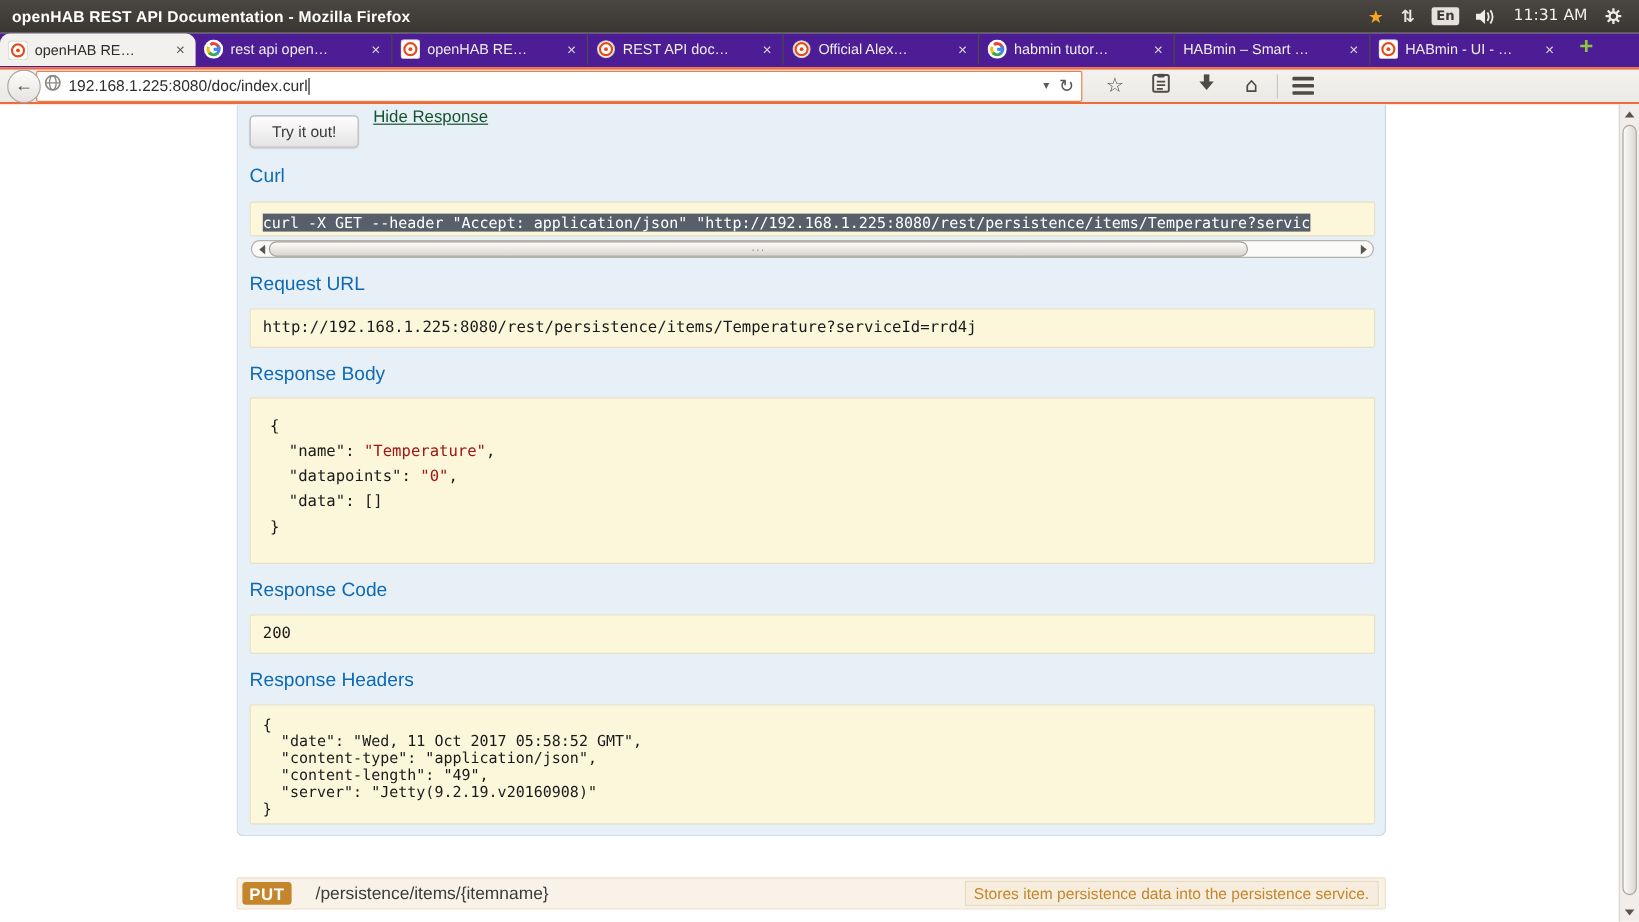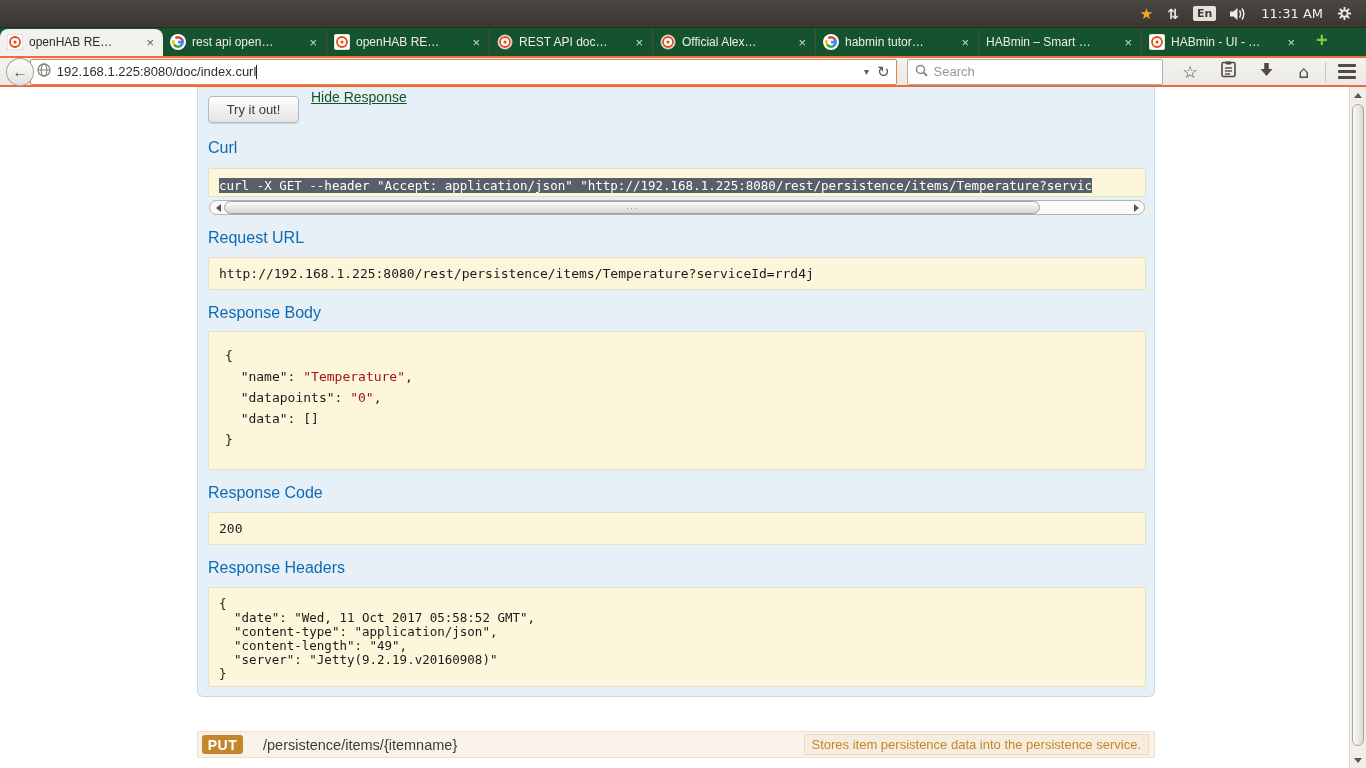--- a/index.html
+++ b/index.html
@@ -14,22 +14,22 @@
   .tray { margin-left:auto; display:flex; align-items:center; gap:14px; padding-right:14px;
     font-family:"DejaVu Sans",sans-serif; }
   .tray-star { color:#f5a623; font-size:15px; }
   .tray-net { color:#e8e6e2; font-size:14px; font-weight:bold; }
   .kbd-badge { background:#e6e2da; color:#3a3a3a; font-size:11px; font-weight:bold;
     padding:1px 4px; border-radius:2px; }
   .tray-time { font-size:13px; color:#f2f0ec; }
   .tray svg { display:block; }
 
   
-  .tabbar { position:absolute; left:0; top:28px; width:1366px; height:28px; background:#14532d;
-    display:flex; align-items:center; }
+  .tabbar { position:absolute; left:0; top:28px; width:1366px; height:28px; background:#4c1d95;
+    display:flex; align-items:flex-start; }
   .tab { width:163px; height:26px; display:flex; align-items:center; gap:6px; padding:0 7px;
     color:#efede9; font-size:12px; position:relative; cursor:default; }
   .tab + .tab { border-left:1px solid #4d4944; }
   .tab.active { background:#f3f1ee; color:#2c2c2c; border-radius:8px 8px 0 0; border-left:none; height:27px; }
   .tab.active + .tab { border-left:none; }
   .tab-title { flex:1; white-space:nowrap; overflow:hidden; text-overflow:ellipsis; }
   .tab-close { font-size:13px; color:#d9d6d1; padding:0 2px; }
   .tab.active .tab-close { color:#5c5c5c; }
   .favicon { width:16px; height:16px; flex:none; }
   .newtab { color:#8dc63f; font-size:20px; font-weight:bold; padding:0 12px 3px 12px; }
@@ -118,20 +118,21 @@
     color:#fff; font-size:14px; font-weight:bold; display:flex; align-items:center; justify-content:center;
     letter-spacing:.5px; }
   .put-path { margin-left:20px; font-size:14.5px; color:#3b3b3b; }
   .put-desc { margin-left:auto; margin-right:5px; font-size:13px; color:#c5862b;
     background:#f6edde; border:1px solid #eadcc2; padding:2px 7px; }
 </style>
 </head>
 <body>
 
 <div class="titlebar">
+  <span class="win-title">openHAB REST API Documentation - Mozilla Firefox</span>
   <div class="tray">
     <span class="tray-star">★</span>
     <span class="tray-net">⇅</span>
     <span class="kbd-badge">En</span>
     <span>
       <svg width="17" height="14" viewBox="0 0 17 14">
         <polygon points="0,4.5 3.5,4.5 7.5,1 7.5,13 3.5,9.5 0,9.5" fill="#efede9"></polygon>
         <path d="M9.5 3.5 q2.2 3.5 0 7" stroke="#efede9" stroke-width="1.5" fill="none"></path>
         <path d="M12 1.5 q3.6 5.5 0 11" stroke="#efede9" stroke-width="1.5" fill="none"></path>
       </svg>
@@ -260,29 +261,20 @@
           <line x1="1" y1="7" x2="13" y2="7" stroke="#8a8780" stroke-width="1.1"></line>
         </svg>
     </span>
     <span class="url-text">192.168.1.225:8080/doc/index.curl</span>
       <span class="caret"></span>
     <span class="url-right">
       <span class="url-drop">▾</span>
       <span class="url-reload">↻</span>
     </span>
   </div>
-  <div class="searchbar">
-    <span>
-      <svg width="13" height="13" viewBox="0 0 13 13">
-          <circle cx="5.5" cy="5.5" r="4" fill="none" stroke="#8a8780" stroke-width="1.5"></circle>
-          <line x1="8.5" y1="8.5" x2="12" y2="12" stroke="#8a8780" stroke-width="1.8"></line>
-        </svg>
-    </span>
-    <input type="text" placeholder="Search" style="">
-  </div>
   <div class="nav-icons">
     <span class="nav-ico">☆</span>
     <span class="nav-ico">
       <svg width="15" height="17" viewBox="0 0 15 17">
           <rect x="1" y="1.5" width="13" height="14" rx="1.5" fill="none" stroke="#4e4a45" stroke-width="1.6"></rect>
           <rect x="4.5" y="0.5" width="6" height="3" rx="1" fill="#4e4a45"></rect>
           <line x1="4" y1="7" x2="11" y2="7" stroke="#4e4a45" stroke-width="1.4"></line>
           <line x1="4" y1="10" x2="11" y2="10" stroke="#4e4a45" stroke-width="1.4"></line>
           <line x1="4" y1="13" x2="9" y2="13" stroke="#4e4a45" stroke-width="1.4"></line>
         </svg>

